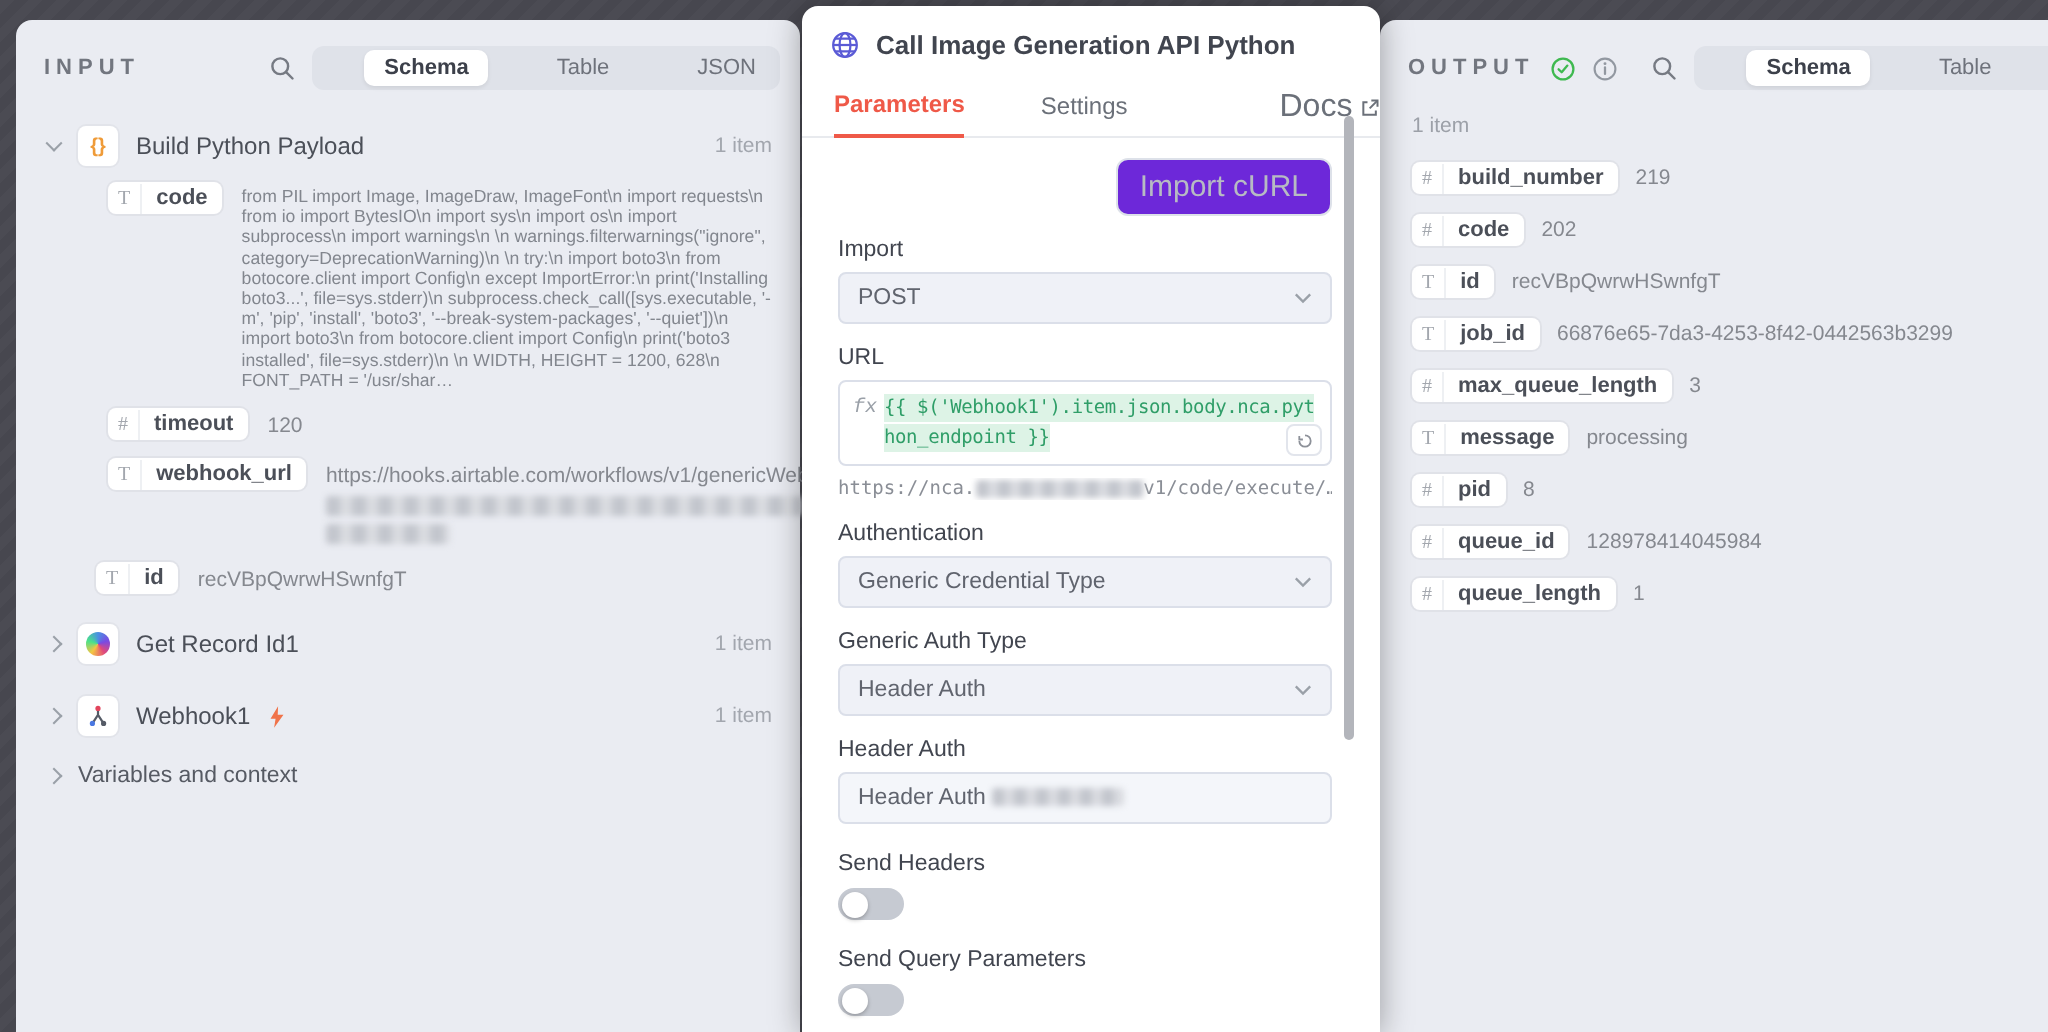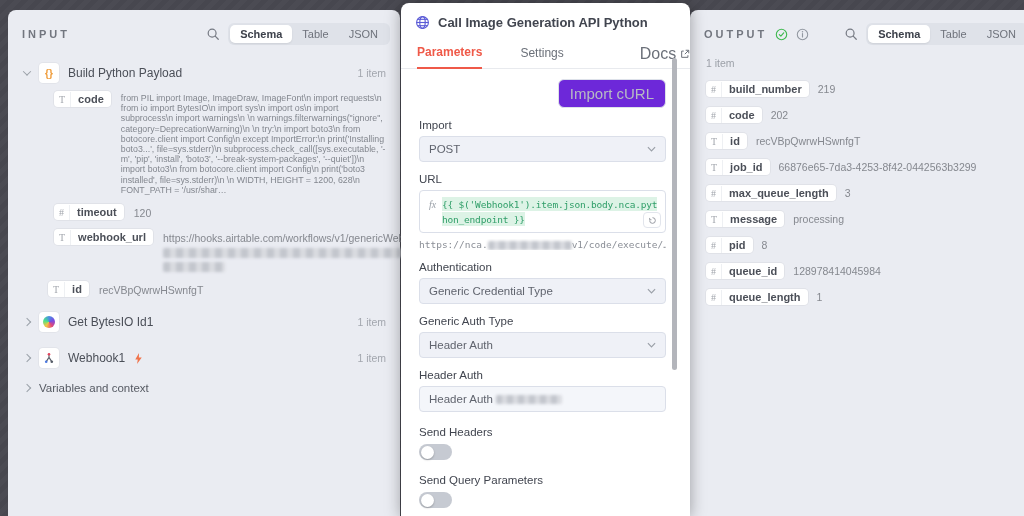--- a/index.html
+++ b/index.html
@@ -13,21 +13,21 @@
   .side-panel { position:absolute; top:10px; bottom:0; background:#eaecf2; }
   #input-panel { left:8px; width:392px; border-radius:8px 8px 0 0; }
   #output-panel { left:690px; width:348px; border-radius:8px 0 0 0; }
 
   .panel-header { display:flex; align-items:center; padding:13px 10px 8px 14px; gap:8px; }
   .panel-title { font-size:11px; font-weight:700; letter-spacing:3px; color:#72767f; }
   .spacer { flex:1; }
   .icon-btn { display:flex; align-items:center; color:#767a83; background:none; border:none; cursor:pointer; }
 
   .segmented { display:flex; background:#dfe2e9; border-radius:6px; padding:2px; }
-  .segmented .seg { font-size:11px; color:#6e727b; padding:3px 10px; border-radius:5px; border:none; background:transparent; cursor:pointer; white-space:nowrap; }
+  .segmented .seg { font-size:11px; color:#6e727b; padding:3px 10px; border-radius:5px; border:none; background:transparent; cursor:pointer; white-space:nowrap;margin-left:24px; }
   .segmented .seg.active { background:#ffffff; color:#3c404a; font-weight:700; box-shadow:0 1px 2px rgba(0,0,0,.08); }
 
   
   .tree { padding:4px 0 0 0; }
   .node-row { display:flex; align-items:center; gap:9px; padding:6px 14px 6px 16px; cursor:pointer; }
   .chev { width:6px; height:6px; border-right:1.5px solid #9aa0a8; border-bottom:1.5px solid #9aa0a8; flex:none; }
   .chev.down { transform:rotate(45deg) translate(-1px,-1px); }
   .chev.right { transform:rotate(-45deg); }
   .node-icon { width:20px; height:20px; background:#fff; border-radius:4px; display:flex; align-items:center; justify-content:center; box-shadow:0 0 0 1px rgba(0,0,0,.03); flex:none; }
   .brace-glyph { color:#ef9b38; font-size:10px; font-weight:700; }
@@ -56,21 +56,21 @@
   .np-tab { font-size:12px; color:#6b7079; padding:6px 0 8px; background:none; border:none; cursor:pointer; }
   .np-tab.active { color:#ef5948; font-weight:600; border-bottom:2px solid #ef5948; margin-bottom:-1px; }
   .docs-link { display:flex; align-items:center; gap:4px; font-size:16px; color:#6b7079; cursor:pointer; }
   .np-body { padding:10px 24px 0 18px; position:relative; }
   .btn-row { display:flex; justify-content:flex-end; }
   .ghost-btn { font-size:15px; color:#b7bbc3; background:#6d28d9; border:1px solid #dde1e9; border-radius:6px; padding:5px 11px; cursor:pointer; }
   .fld-label { font-size:11.5px; color:#41454f; font-weight:500; margin:11px 0 5px; }
   .select { height:26px; background:#eff1f7; border:1px solid #dbdfe9; border-radius:4px; display:flex; align-items:center; justify-content:space-between; padding:0 9px; font-size:11.5px; color:#60646e; cursor:pointer; }
   .input-like { background:#f4f6fa; }
   .expr-box { border:1px solid #dbdfe9; border-radius:4px; background:#fff; display:flex; padding:5px 6px 6px 3px; position:relative; cursor:text; }
-  .fx { font-style:italic; font-size:10px; color:#9aa0a8; width:19px; text-align:center; padding-top:3px; flex:none; font-family:Liberation Serif, serif; }
+  .fx { font-style:italic; font-size:10px; color:#9aa0a8; width:19px; text-align:center; padding-top:3px; flex:none; font-family:Liberation Mono, monospace; }
   .expr { font-family:"DejaVu Sans Mono", monospace; font-size:9.5px; line-height:15px; color:#2f9e68; word-break:break-all; letter-spacing:-0.2px; }
   .expr span { background:#ddf3e6; padding:1.5px 0; box-decoration-break:clone; -webkit-box-decoration-break:clone; }
   .expr-corner { position:absolute; right:4px; bottom:4px; width:18px; height:16px; background:#fff; border:1px solid #e2e5ec; border-radius:4px; display:flex; align-items:center; justify-content:center; color:#8d9199; cursor:pointer; }
   .url-preview { font-family:"DejaVu Sans Mono", monospace; font-size:9.5px; color:#8a8e96; margin-top:6px; white-space:nowrap; overflow:hidden; }
   .toggle { width:33px; height:16px; border-radius:9px; background:#c6cad2; position:relative; margin:6px 0 10px; cursor:pointer; }
   .toggle .knob { position:absolute; top:1.5px; left:2px; width:13px; height:13px; border-radius:50%; background:#fff; box-shadow:0 1px 2px rgba(0,0,0,.25); }
   .toggle-group { margin-top:14px; }
   .scroll-thumb { position:absolute; right:13px; top:55px; width:5px; height:312px; border-radius:3px; background:#b3b5bb; cursor:grab; }
 
   
@@ -144,21 +144,21 @@
         <span class="pkey">id</span>
       </span>
       <span class="field-value">recVBpQwrwHSwnfgT</span>
     </div>
 
     <div class="node-row" style="margin-top:8px">
       <span class="chev right"></span>
       <span class="node-icon">
           <span class="pinwheel"></span>
         </span>
-      <span class="node-label">Get BytesIO Id1</span>
+      <span class="node-label">Get Record Id1</span>
       <span class="spacer"></span>
       <span class="item-count">1 item</span>
     </div>
 
     <div class="node-row" style="margin-top:4px">
       <span class="chev right"></span>
       <span class="node-icon">
         <svg viewBox="0 0 12 12" width="12" height="12">
             <path d="M6 2.4 V5.4 M6 5.4 L3.4 9.4 M6 5.4 L8.6 9.4" stroke="#555b66" stroke-width="1.1" fill="none"></path>
             <circle cx="6" cy="2.2" r="1.3" fill="#e2445c"></circle>

